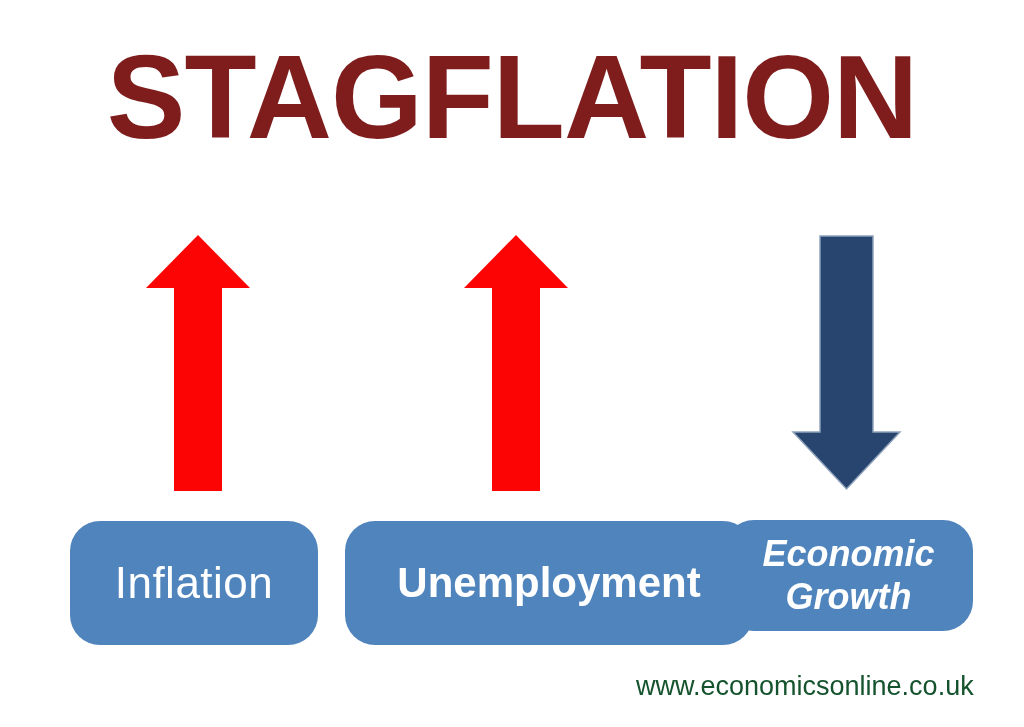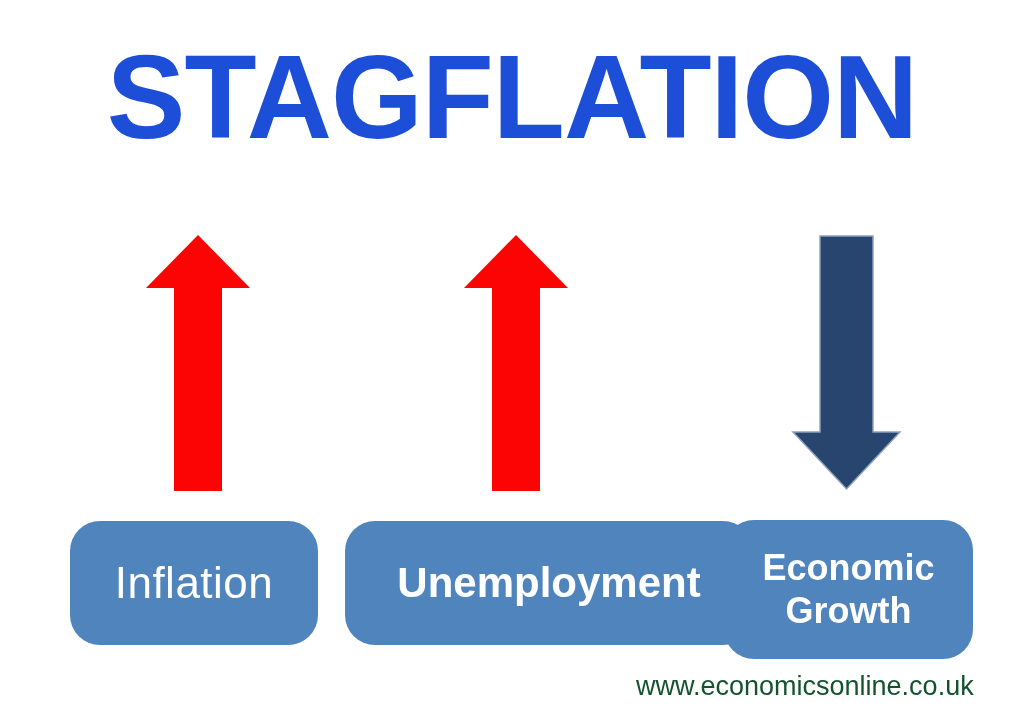--- a/index.html
+++ b/index.html
@@ -23,21 +23,21 @@
     position: absolute;
     left: 0;
     top: 36px;
     width: 1024px;
     text-align: center;
     font-family: "Liberation Sans", sans-serif;
     font-weight: bold;
     font-size: 118px;
     line-height: 1.05;
     letter-spacing: -1px;
-    color: #1d4ed8;
+    color: #7f1d1d;
     white-space: nowrap;
     user-select: none;
   }
 
   
   .arrow {
     position: absolute;
   }
   .arrow svg {
     display: block;
@@ -82,21 +82,21 @@
   #box-unemployment {
     left: 345px; top: 521px; width: 408px; height: 124px;
   }
   #box-unemployment .box-label {
     font-size: 42px;
     font-weight: bold;
     letter-spacing: 0px;
   }
 
   #box-economic-growth {
-    left: 724px; top: 520px; width: 249px; height: 139px;
+    left: 724px; top: 520px; width: 249px; height: 111px; font-style: italic;
   }
   #box-economic-growth .box-label {
     font-size: 36px;
     font-weight: bold;
     line-height: 1.18;
     white-space: pre-line;
   }
 
   
   #footer-url {

